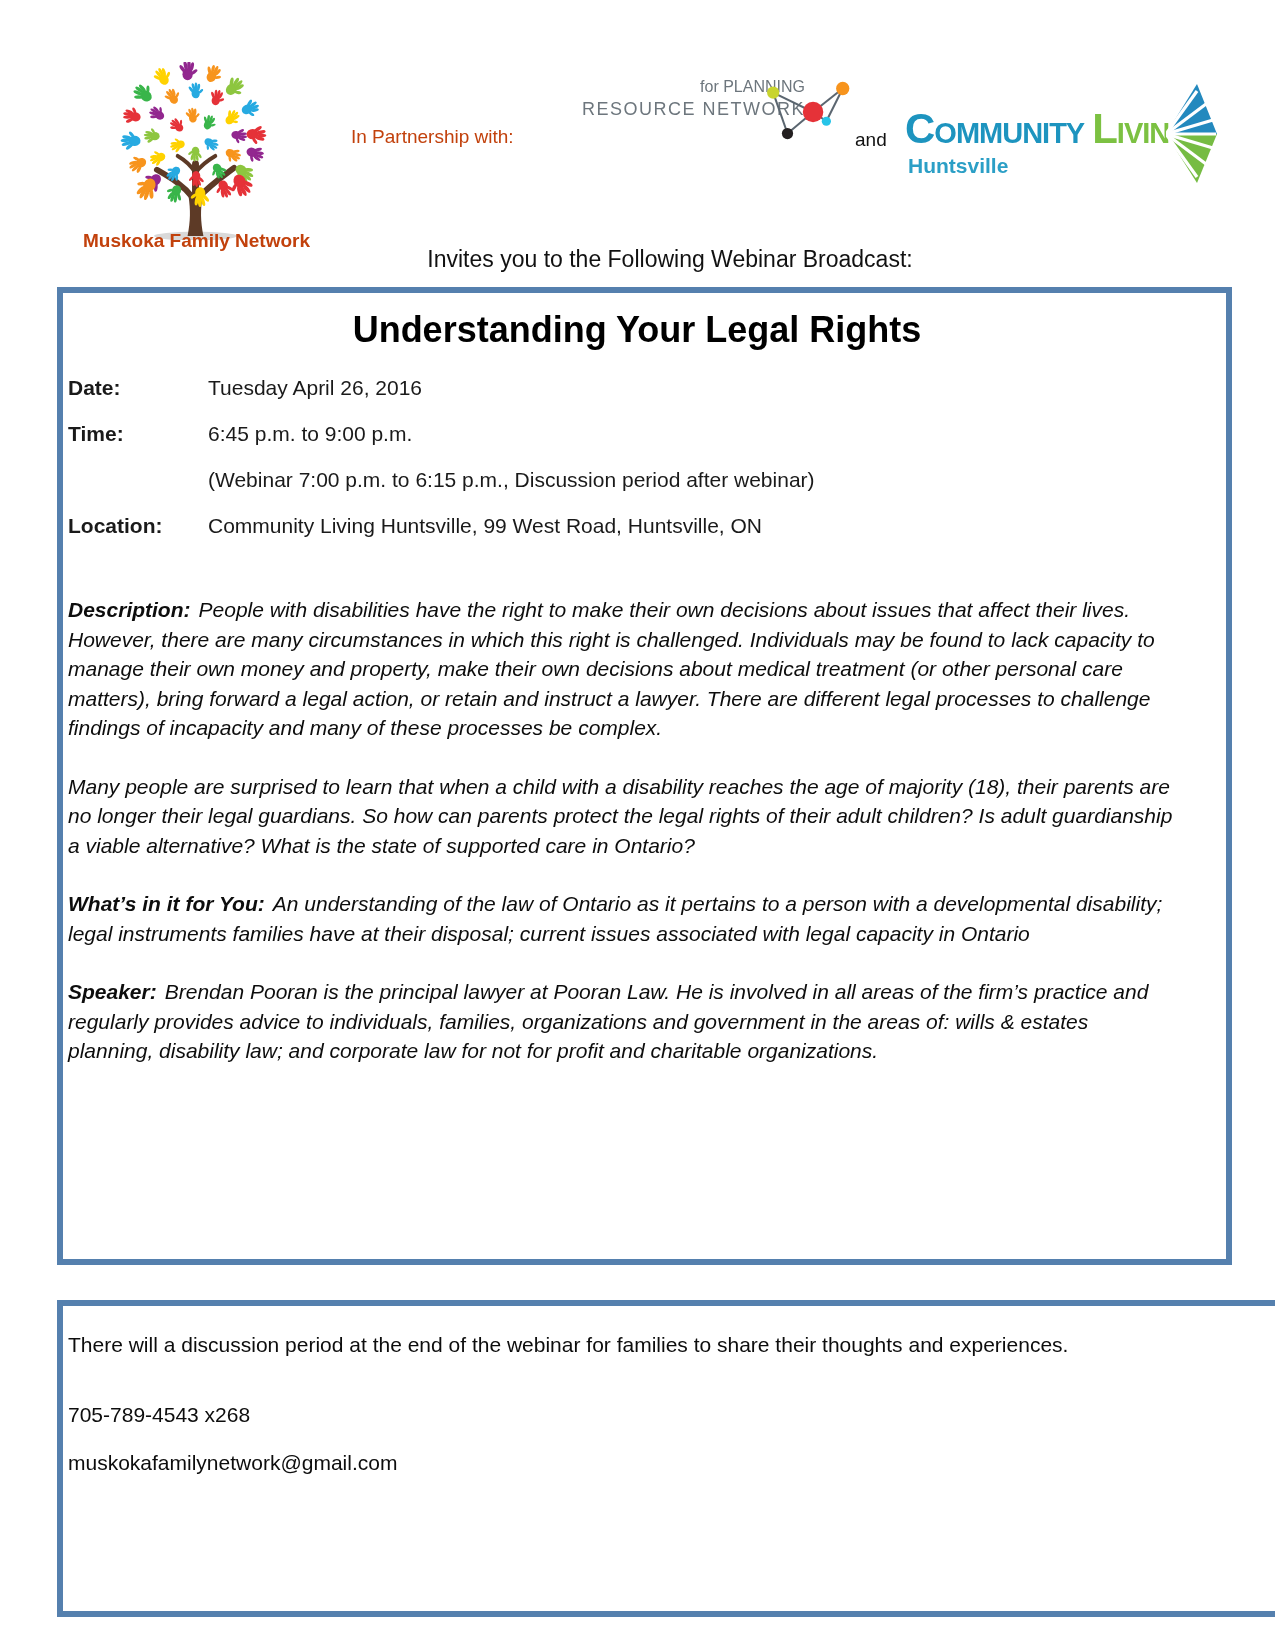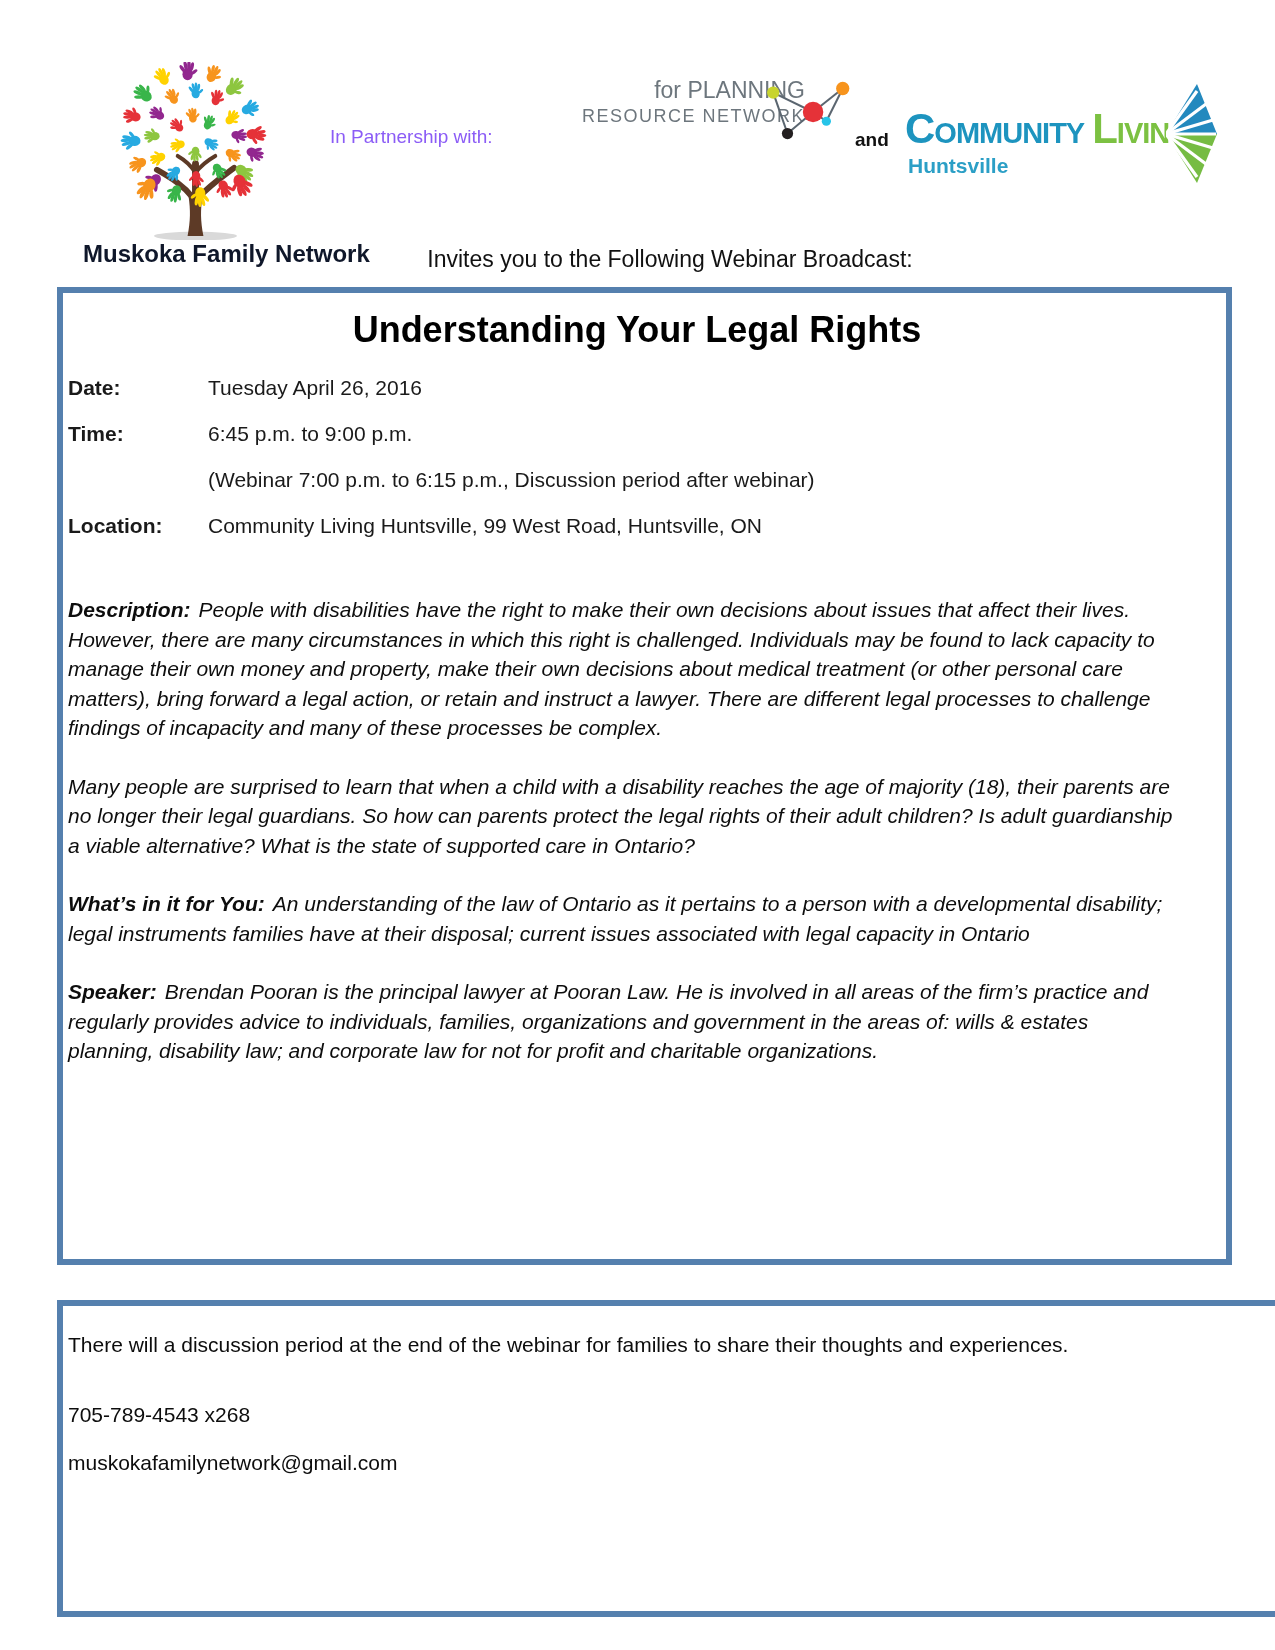--- a/index.html
+++ b/index.html
@@ -11,28 +11,28 @@
     --huntsville-teal:#2b9fc6;
   }
   *{margin:0;padding:0;box-sizing:border-box;}
   html,body{background:#ffffff;}
   body{
     width:1275px;height:1650px;position:relative;overflow:hidden;
     font-family:"Liberation Sans","DejaVu Sans",sans-serif;color:#1a1a1a;
   }
   
   .tree-logo{position:absolute;left:98px;top:62px;}
-  .muskoka-caption{position:absolute;left:83px;top:240px;font-size:24px;font-weight:bold;color:#0f172a;}
-  .partnership-label{position:absolute;left:330px;top:126px;font-size:19px;color:#8b5cf6;}
+  .muskoka-caption{position:absolute;left:83px;top:230px;font-size:19px;font-weight:bold;color:#c2410c;}
+  .partnership-label{position:absolute;left:351px;top:126px;font-size:19px;color:#c2410c;}
   .partners-logo{position:absolute;left:545px;top:80px;width:260px;text-align:right;color:var(--partners-dark);}
   .partners-word{font-size:48px;letter-spacing:-1px;line-height:1;text-align:left;padding-left:6px;}
-  .partners-line2{font-size:23px;color:var(--partners-gray);line-height:1.1;margin-top:-2px;}
+  .partners-line2{font-size:16px;color:var(--partners-gray);line-height:1.1;margin-top:-2px;}
   .partners-line3{font-size:18px;color:var(--partners-gray);letter-spacing:1.5px;margin-top:3px;}
   .partners-network{position:absolute;left:765px;top:80px;}
-  .and-label{position:absolute;left:855px;top:129px;font-size:19px;font-weight:bold;color:#111;}
+  .and-label{position:absolute;left:855px;top:129px;font-size:19px;font-weight:normal;color:#111;}
   .community-logo{position:absolute;left:905px;top:108px;}
   .community-line{font-variant:small-caps;font-weight:600;font-size:42px;line-height:1;letter-spacing:-1px;white-space:nowrap;}
   .community-word1{color:var(--community-teal);}
   .community-word2{color:var(--community-green);margin-left:8px;}
   .community-city{font-size:21px;font-weight:600;color:var(--huntsville-teal);margin-top:4px;margin-left:3px;}
   .community-arrow{position:absolute;left:1166px;top:84px;}
   .invite-line{position:absolute;left:340px;top:246px;width:660px;text-align:center;font-size:23px;color:#111;}
   
   .main-box{
     position:absolute;left:57px;top:287px;width:1175px;height:978px;

